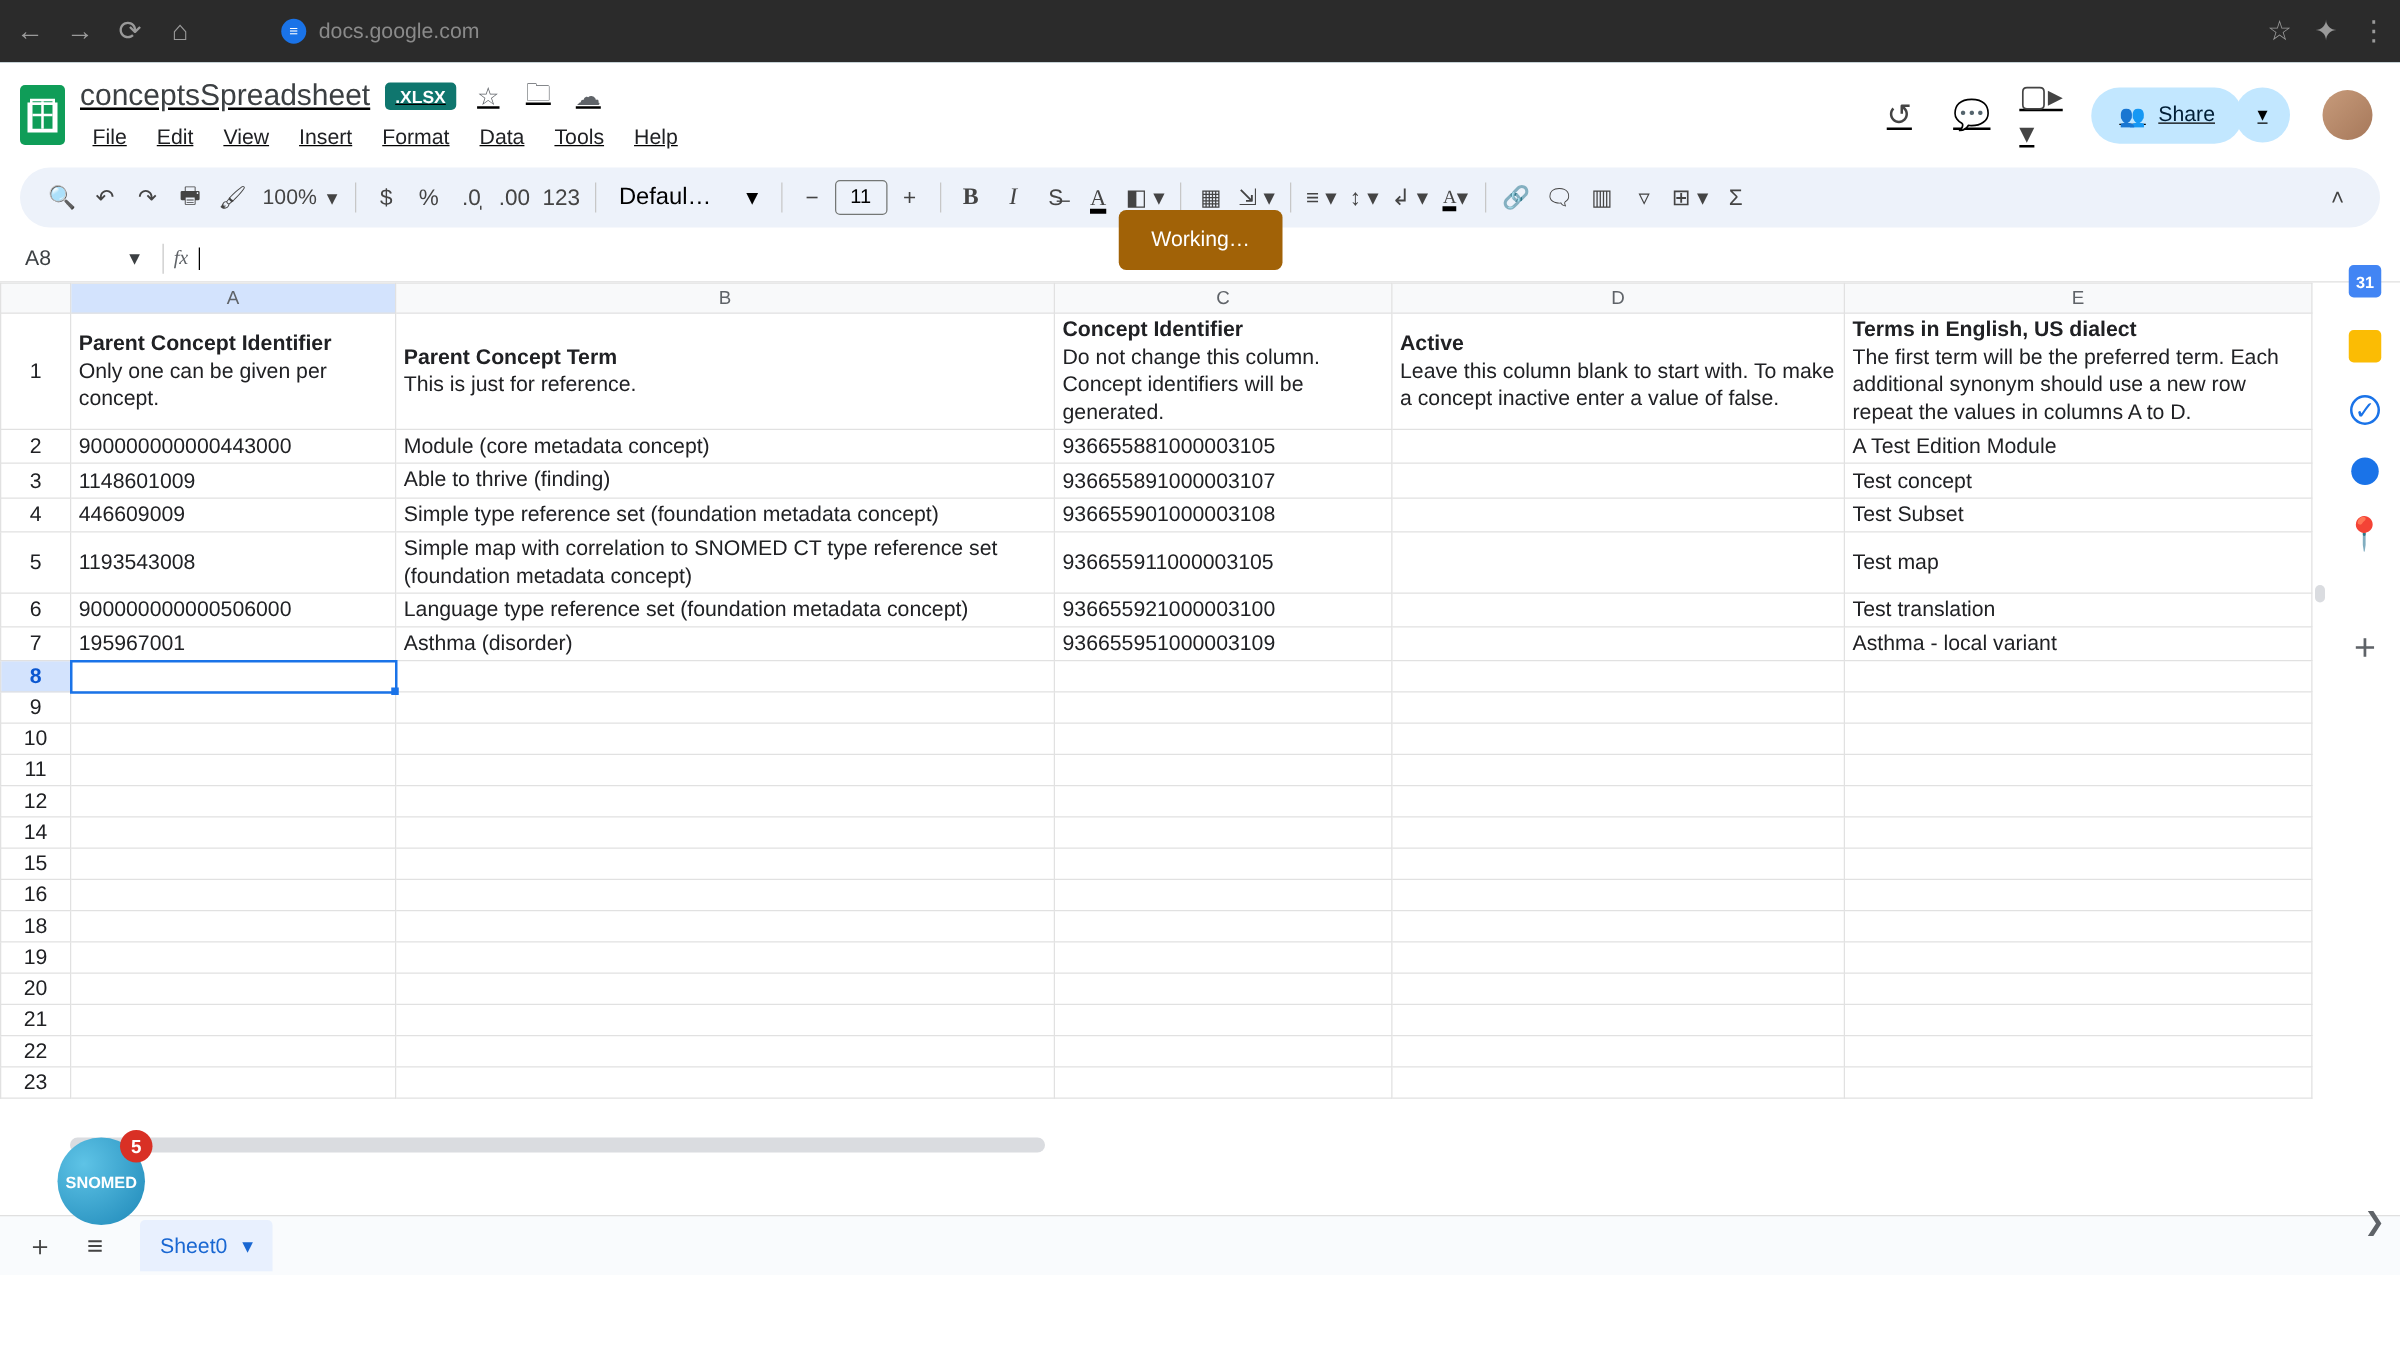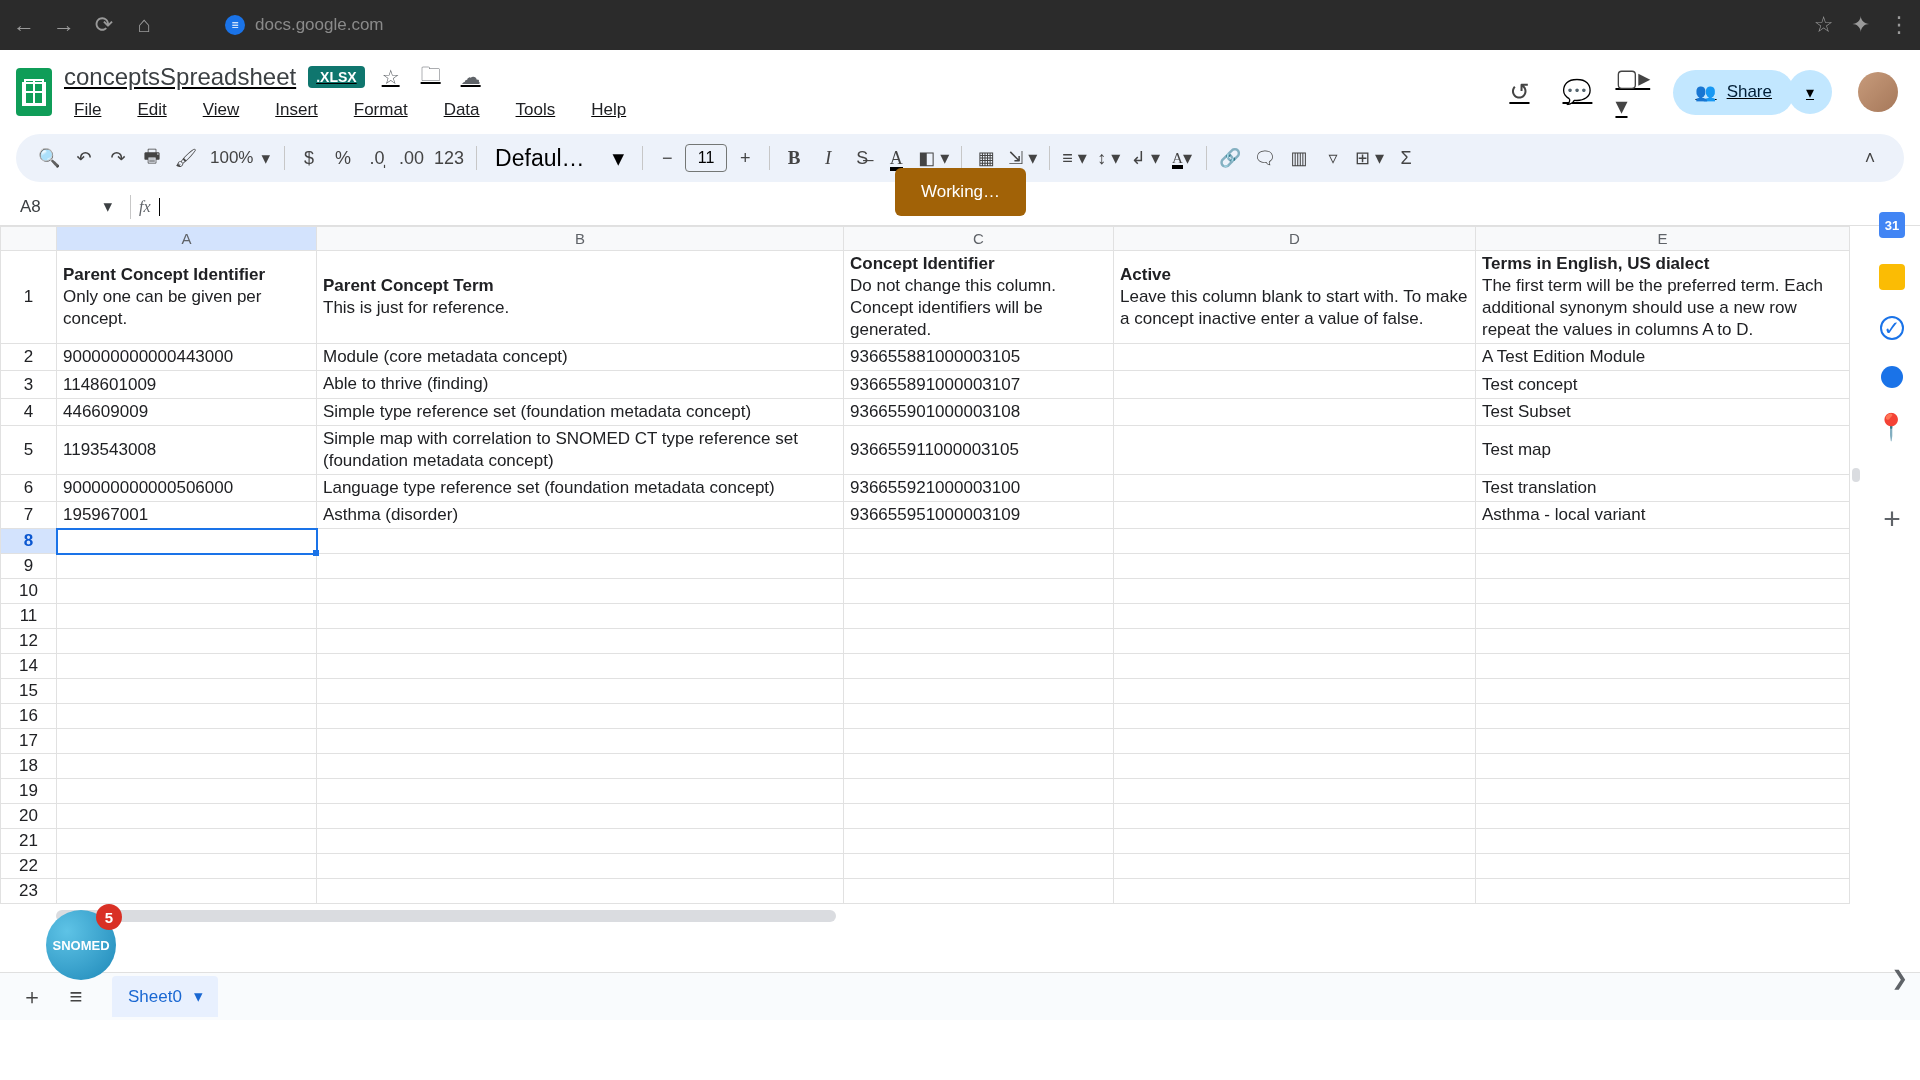--- a/index.html
+++ b/index.html
@@ -20,34 +20,34 @@
 .titlebar { display: flex; align-items: center; padding: 10px 16px 0 16px; gap: 12px; text-decoration: underline; }
 .app-icon { width: 36px; height: 48px; background: #0f9d58; border-radius: 4px; display: flex; align-items: center; justify-content: center; position: relative; }
 .app-icon::before { content:""; position:absolute; width:20px; height:2px; background:#fff; top:14px; }
 .app-icon::after { content:""; position:absolute; width:20px; height:20px; border:2px solid #fff; top:14px; }
 .sheets-grid { width: 20px; height: 26px; background: linear-gradient(#fff,#fff) center/100% 2px no-repeat, linear-gradient(#fff,#fff) center/2px 100% no-repeat; border:2px solid #fff; }
 .title-block { display: flex; flex-direction: column; gap: 2px; flex: 1; }
 .title-row { display: flex; align-items: center; gap: 12px; }
 .doc-title { font-size: 24px; color: #3c4043; }
 .xlsx-badge { background: #0f766e; color: #fff; font-size: 14px; font-weight: bold; padding: 3px 8px; border-radius: 4px; }
 .title-ico { color: #5f6368; font-size: 20px; width: 28px; text-align: center; cursor: pointer; }
-.menubar { display: flex; gap: 16px; }
+.menubar { display: flex; gap: 4px; }
 .menu-item { color: #202124; font-size: 17px; padding: 4px 10px; cursor: pointer; }
 .titlebar-right { display: flex; align-items: center; gap: 18px; padding-right: 6px; }
 .tb-btn { color: #444; font-size: 24px; width: 40px; height: 40px; display: flex; align-items: center; justify-content: center; cursor: pointer; }
 .share-btn { background: #c2e7ff; color: #001d35; border-radius: 40px; padding: 12px 22px; display: flex; align-items: center; gap: 10px; font-size: 17px; font-weight: 500; cursor: pointer; }
 .share-caret { background: #c2e7ff; border-radius: 50%; width: 44px; height: 44px; display:flex; align-items:center; justify-content:center; margin-left:-6px; }
 .avatar { width: 40px; height: 40px; border-radius: 50%; background: linear-gradient(135deg,#c79b7b,#a6785a); margin-left: 8px; }
 
 
 .toolbar { display: flex; align-items: center; gap: 2px; padding: 8px 18px; background: #edf2fa; border-radius: 40px; margin: 10px 16px 6px 16px; }
 .tool { color: #444; min-width: 32px; height: 32px; display:flex; align-items:center; justify-content:center; font-size: 18px; cursor:pointer; padding: 0 4px; }
 .tool-sep { width: 1px; height: 24px; background: #c7c7c7; margin: 0 6px; }
 .zoom { font-size: 17px; color: #444; padding: 0 6px; display:flex; align-items:center; gap:8px; }
-.font-sel { font-size: 23px; padding: 0 10px; display:flex; align-items:center; gap:28px; }
+.font-sel { font-size: 19px; padding: 0 10px; display:flex; align-items:center; gap:28px; }
 .font-size-box { border: 1px solid #747775; border-radius: 4px; width: 42px; height: 28px; display:flex; align-items:center; justify-content:center; font-size:16px; }
 .toolbar .bold { font-weight:bold; font-family: "Times New Roman", serif; font-size:19px; }
 .toolbar .italic { font-style:italic; font-family: "Times New Roman", serif; font-size:19px; }
 .color-A { position: relative; font-family: "Times New Roman", serif; font-size:18px; }
 .color-A::after { content:""; position:absolute; left:0; right:0; bottom:-2px; height:4px; background:#000; }
 .tool-collapse { margin-left: auto; }
 
 
 .working-toast { position: absolute; top: 118px; left: 895px; background: #a16207; color:#fff; padding: 14px 26px; border-radius: 6px; font-size: 17px; z-index: 50; }
 
@@ -364,28 +364,20 @@
               </tr>
               <tr class="data-row">
                 <td class="rowhdr">16</td>
                 <td class=""></td>
                 <td></td>
                 <td></td>
                 <td></td>
                 <td></td>
               </tr>
               <tr class="data-row">
-                <td class="rowhdr">17</td>
-                <td class=""></td>
-                <td></td>
-                <td></td>
-                <td></td>
-                <td></td>
-              </tr>
-              <tr class="data-row">
                 <td class="rowhdr">18</td>
                 <td class=""></td>
                 <td></td>
                 <td></td>
                 <td></td>
                 <td></td>
               </tr>
               <tr class="data-row">
                 <td class="rowhdr">19</td>
                 <td class=""></td>

